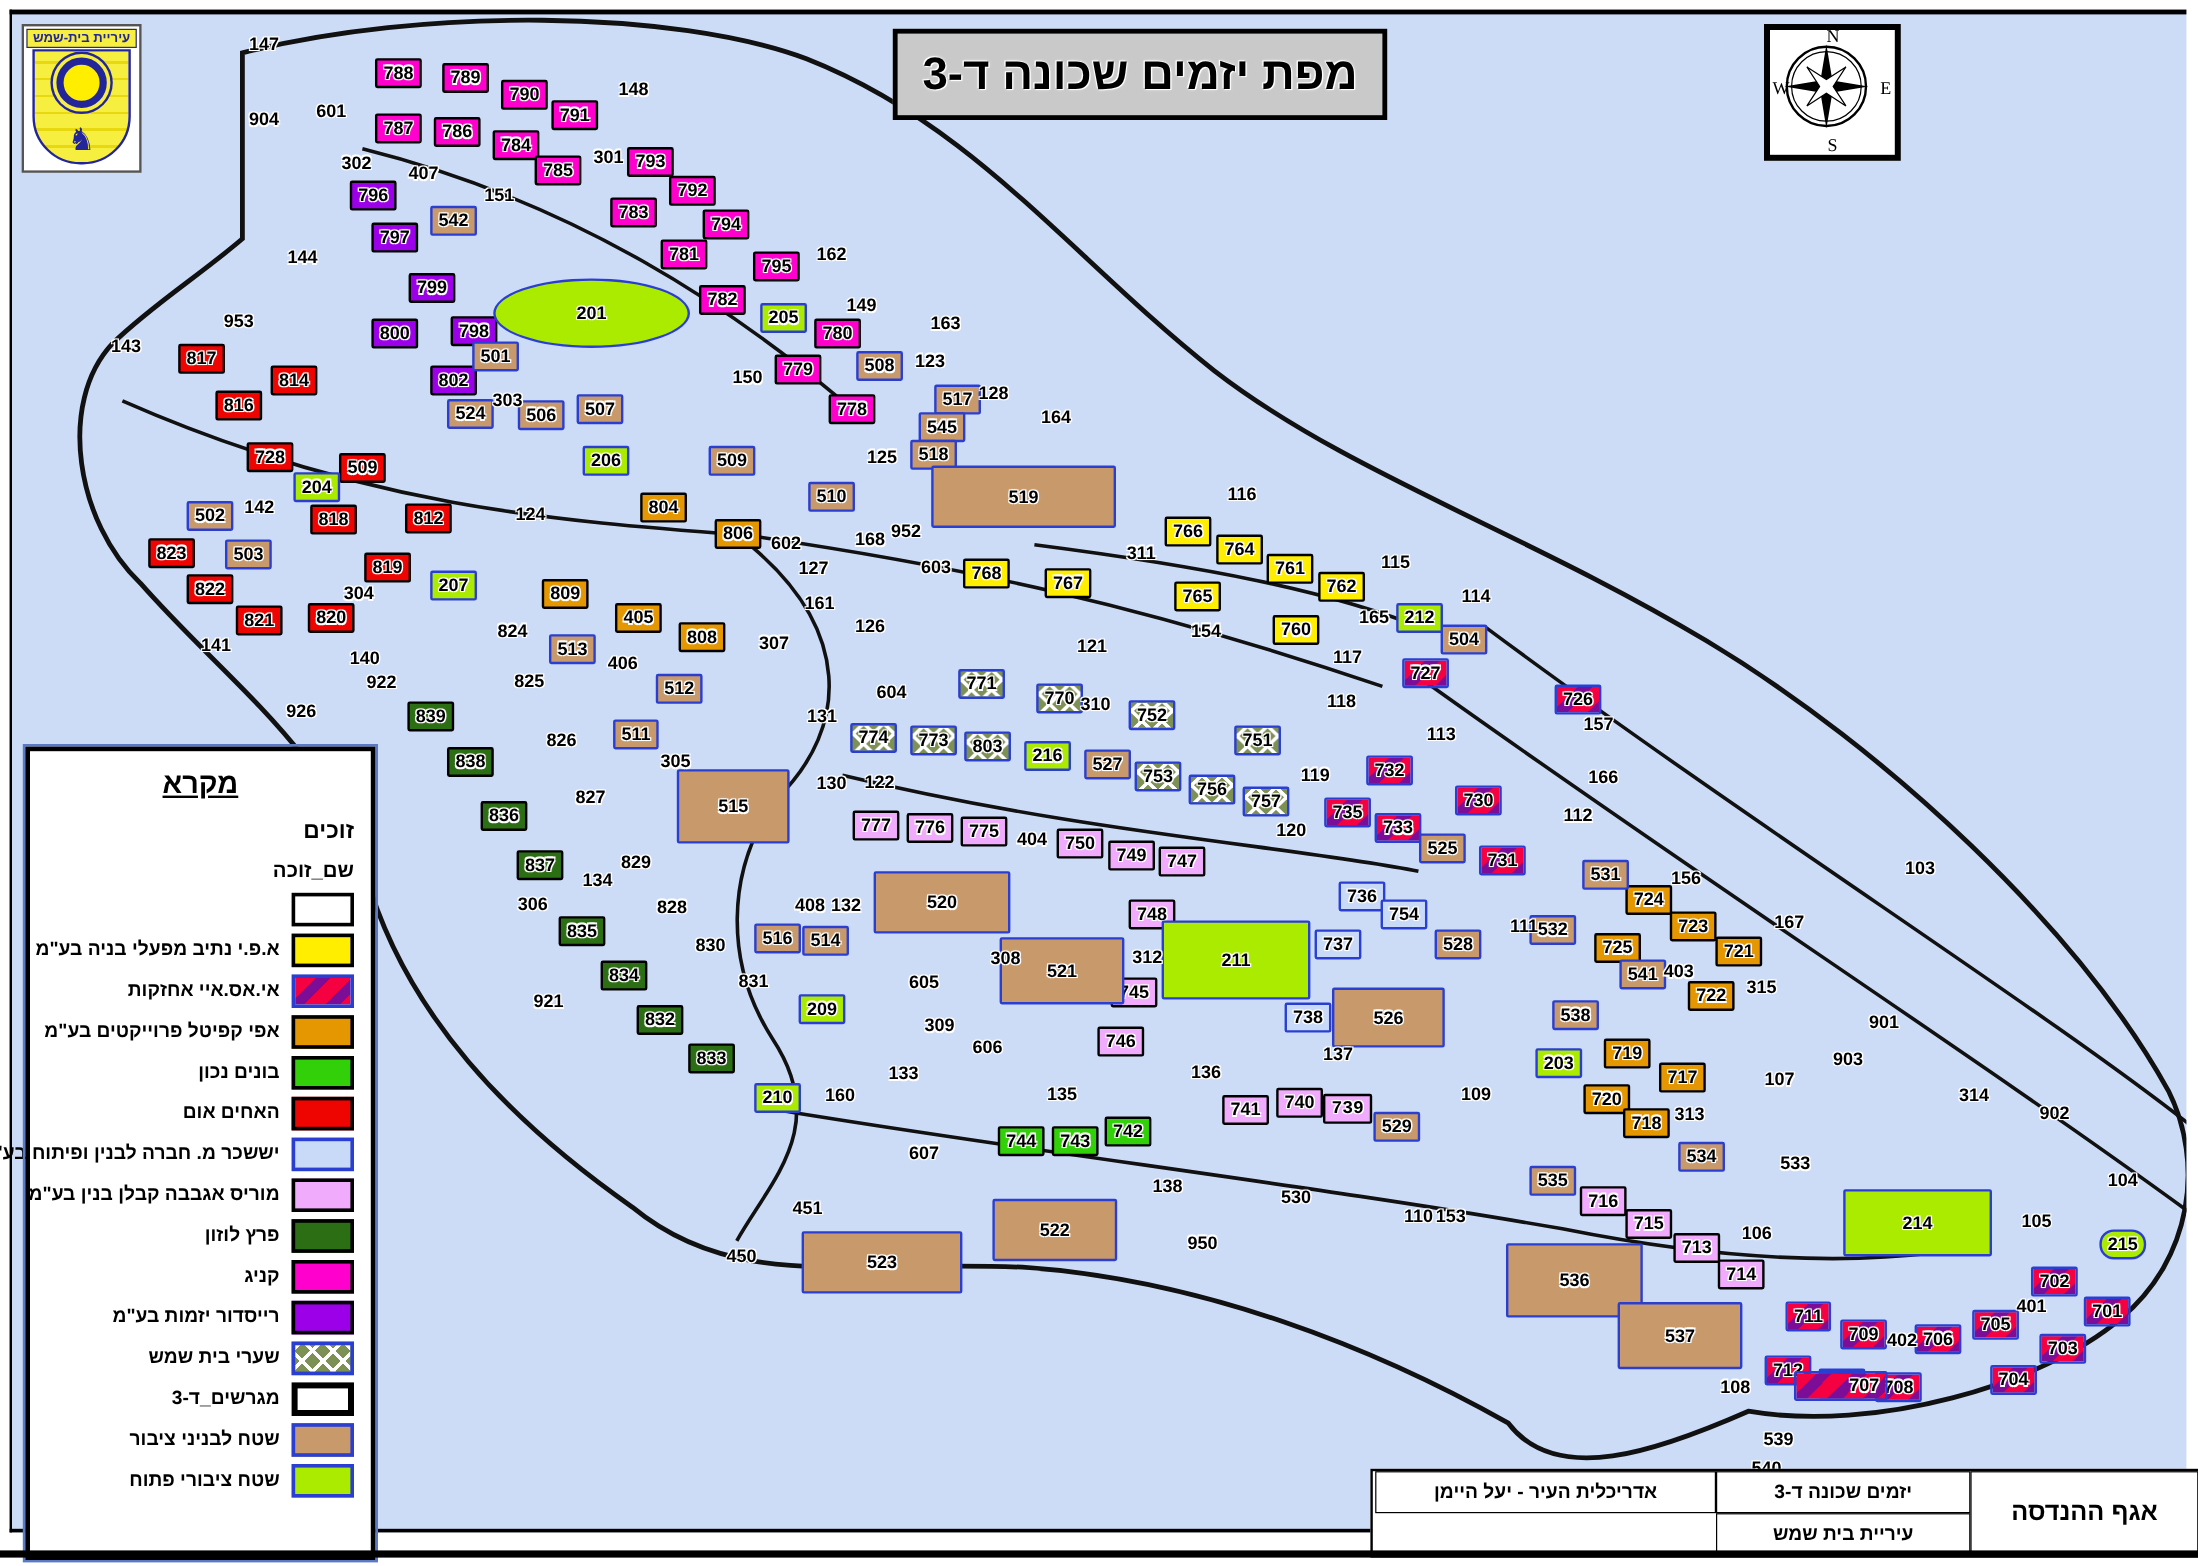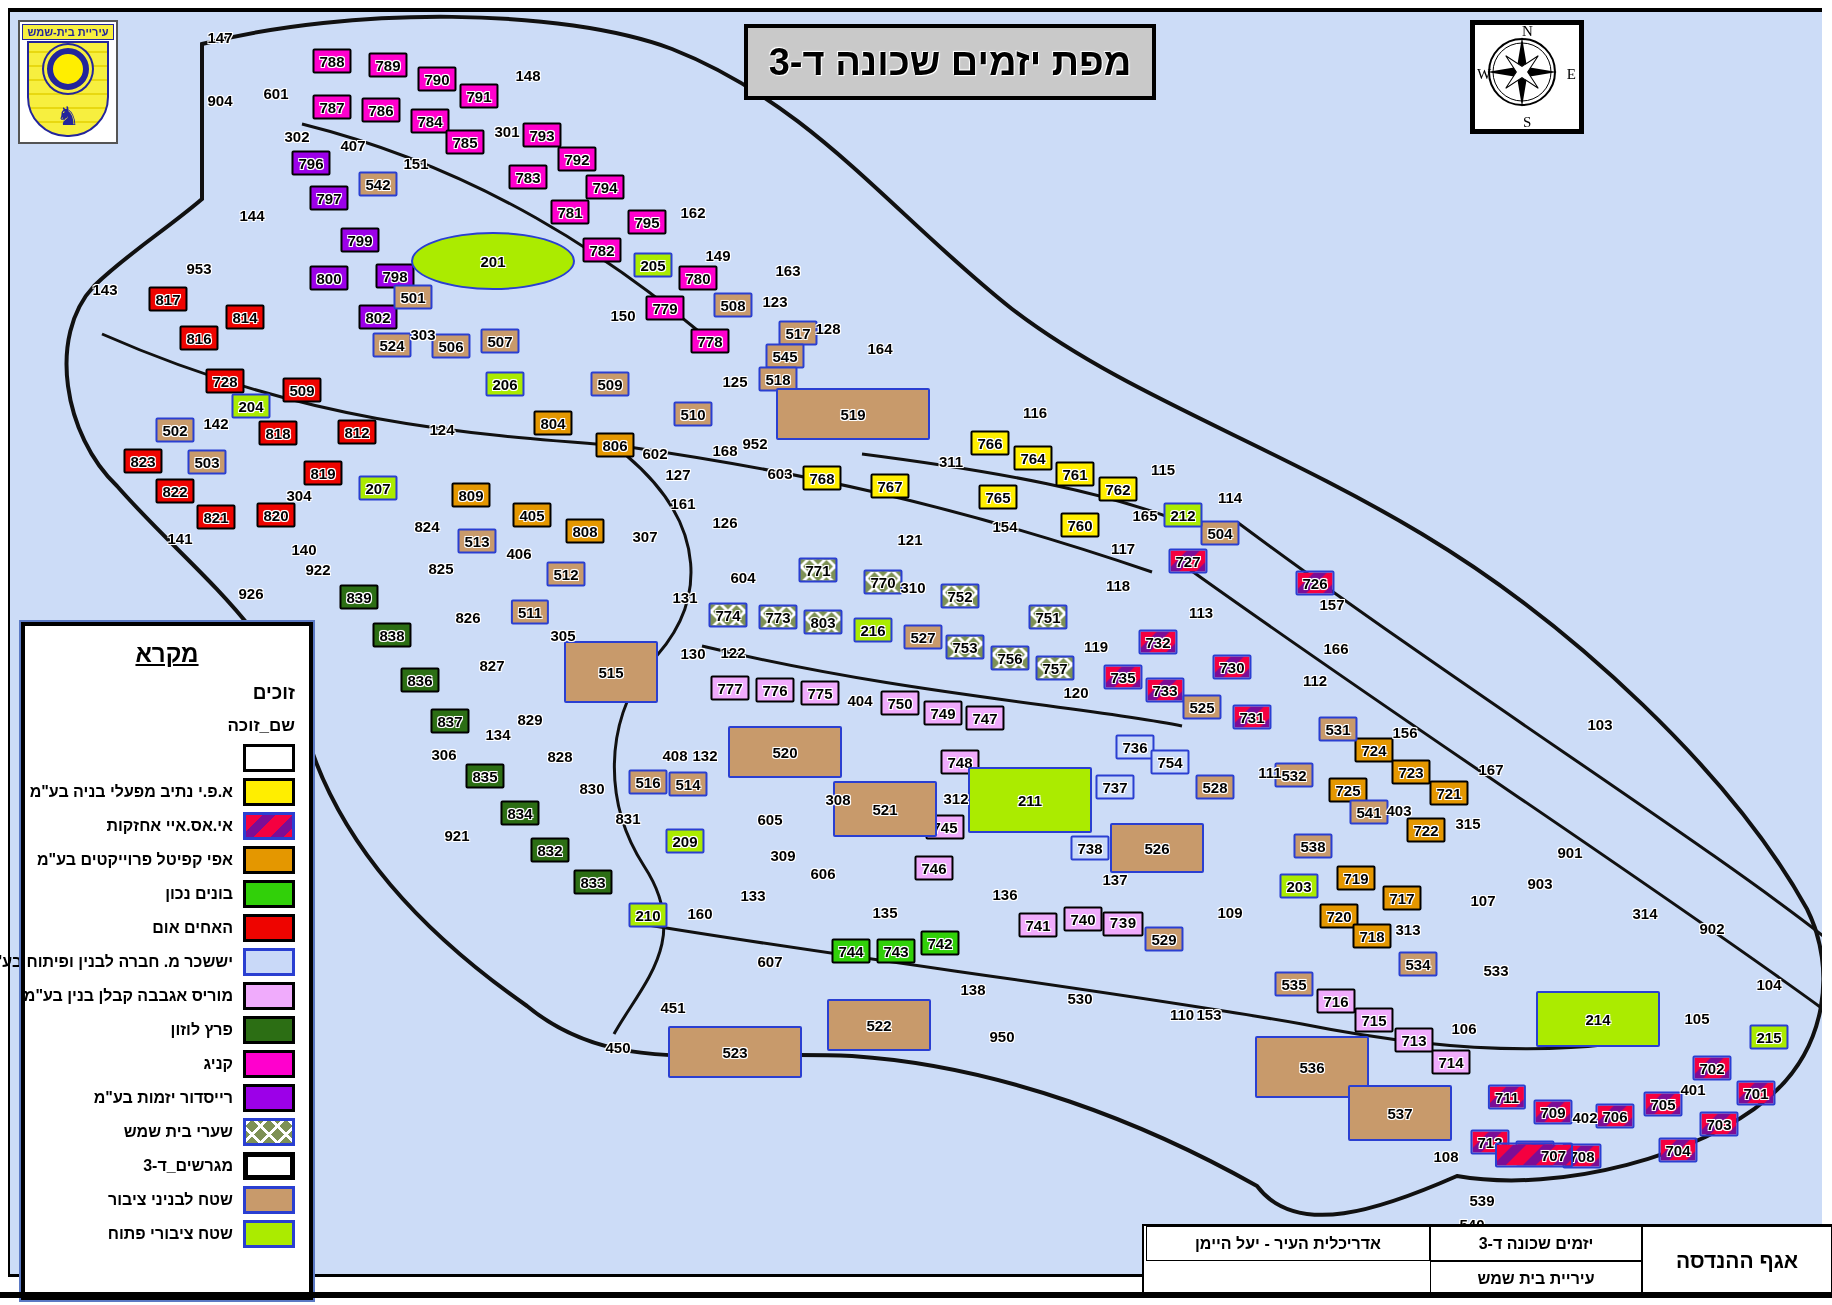--- a/index.html
+++ b/index.html
@@ -233,31 +233,31 @@
         <div class="parcel c-ta" style="left: 1147px; top: 836px; min-width: 80px; min-height: 44px; display: flex; align-items: center; justify-content: center;">526</div>
         <div class="parcel c-ta" style="left: 1154px; top: 927px;">529</div>
         <div class="parcel c-ta" style="left: 1408px; top: 952px;">534</div>
         <div class="parcel c-ta" style="left: 1284px; top: 972px;">535</div>
         <div class="parcel c-ta" style="left: 1302px; top: 1055px; min-width: 100px; min-height: 56px; display: flex; align-items: center; justify-content: center;">536</div>
         <div class="parcel c-ta" style="left: 1390px; top: 1101px; min-width: 90px; min-height: 50px; display: flex; align-items: center; justify-content: center;">537</div>
         <div class="parcel c-ta" style="left: 869px; top: 1013px; min-width: 90px; min-height: 46px; display: flex; align-items: center; justify-content: center;">522</div>
         <div class="parcel c-ta" style="left: 725px; top: 1040px; min-width: 120px; min-height: 46px; display: flex; align-items: center; justify-content: center;">523</div>
         <div class="parcel c-os" style="left: 483px; top: 249px; min-width: 150px; min-height: 52px; display: flex; align-items: center; justify-content: center; border-radius: 50%;">201</div>
         <div class="parcel c-os" style="left: 643px; top: 253px;">205</div>
-        <div class="parcel c-os" style="left: 241px; top: 394px;">204</div>
+        <div class="parcel c-os" style="left: 254px; top: 394px;">204</div>
         <div class="parcel c-os" style="left: 495px; top: 372px;">206</div>
         <div class="parcel c-os" style="left: 368px; top: 476px;">207</div>
         <div class="parcel c-os" style="left: 675px; top: 829px;">209</div>
         <div class="parcel c-os" style="left: 638px; top: 903px;">210</div>
         <div class="parcel c-os" style="left: 1020px; top: 788px; min-width: 110px; min-height: 60px; display: flex; align-items: center; justify-content: center;">211</div>
         <div class="parcel c-os" style="left: 1173px; top: 503px;">212</div>
         <div class="parcel c-os" style="left: 863px; top: 618px;">216</div>
         <div class="parcel c-os" style="left: 1289px; top: 874px;">203</div>
         <div class="parcel c-os" style="left: 1588px; top: 1007px; min-width: 110px; min-height: 50px; display: flex; align-items: center; justify-content: center;">214</div>
-        <div class="parcel c-os" style="left: 1759px; top: 1025px;">215</div>
+        <div class="parcel c-os" style="left: 1759px; top: 1025px; border-radius: 12px;">215</div>
         <div class="parcel c-ib" style="left: 1125px; top: 735px;">736</div>
         <div class="parcel c-ib" style="left: 1160px; top: 750px;">754</div>
         <div class="parcel c-ib" style="left: 1105px; top: 775px;">737</div>
         <div class="parcel c-ib" style="left: 1080px; top: 836px;">738</div>
         <div class="parcel c-nm" style="left: 210px; top: 25px;">147</div>
         <div class="parcel c-nm" style="left: 210px; top: 88px;">904</div>
         <div class="parcel c-nm" style="left: 266px; top: 81px;">601</div>
         <div class="parcel c-nm" style="left: 518px; top: 63px;">148</div>
         <div class="parcel c-nm" style="left: 287px; top: 124px;">302</div>
         <div class="parcel c-nm" style="left: 343px; top: 133px;">407</div>

